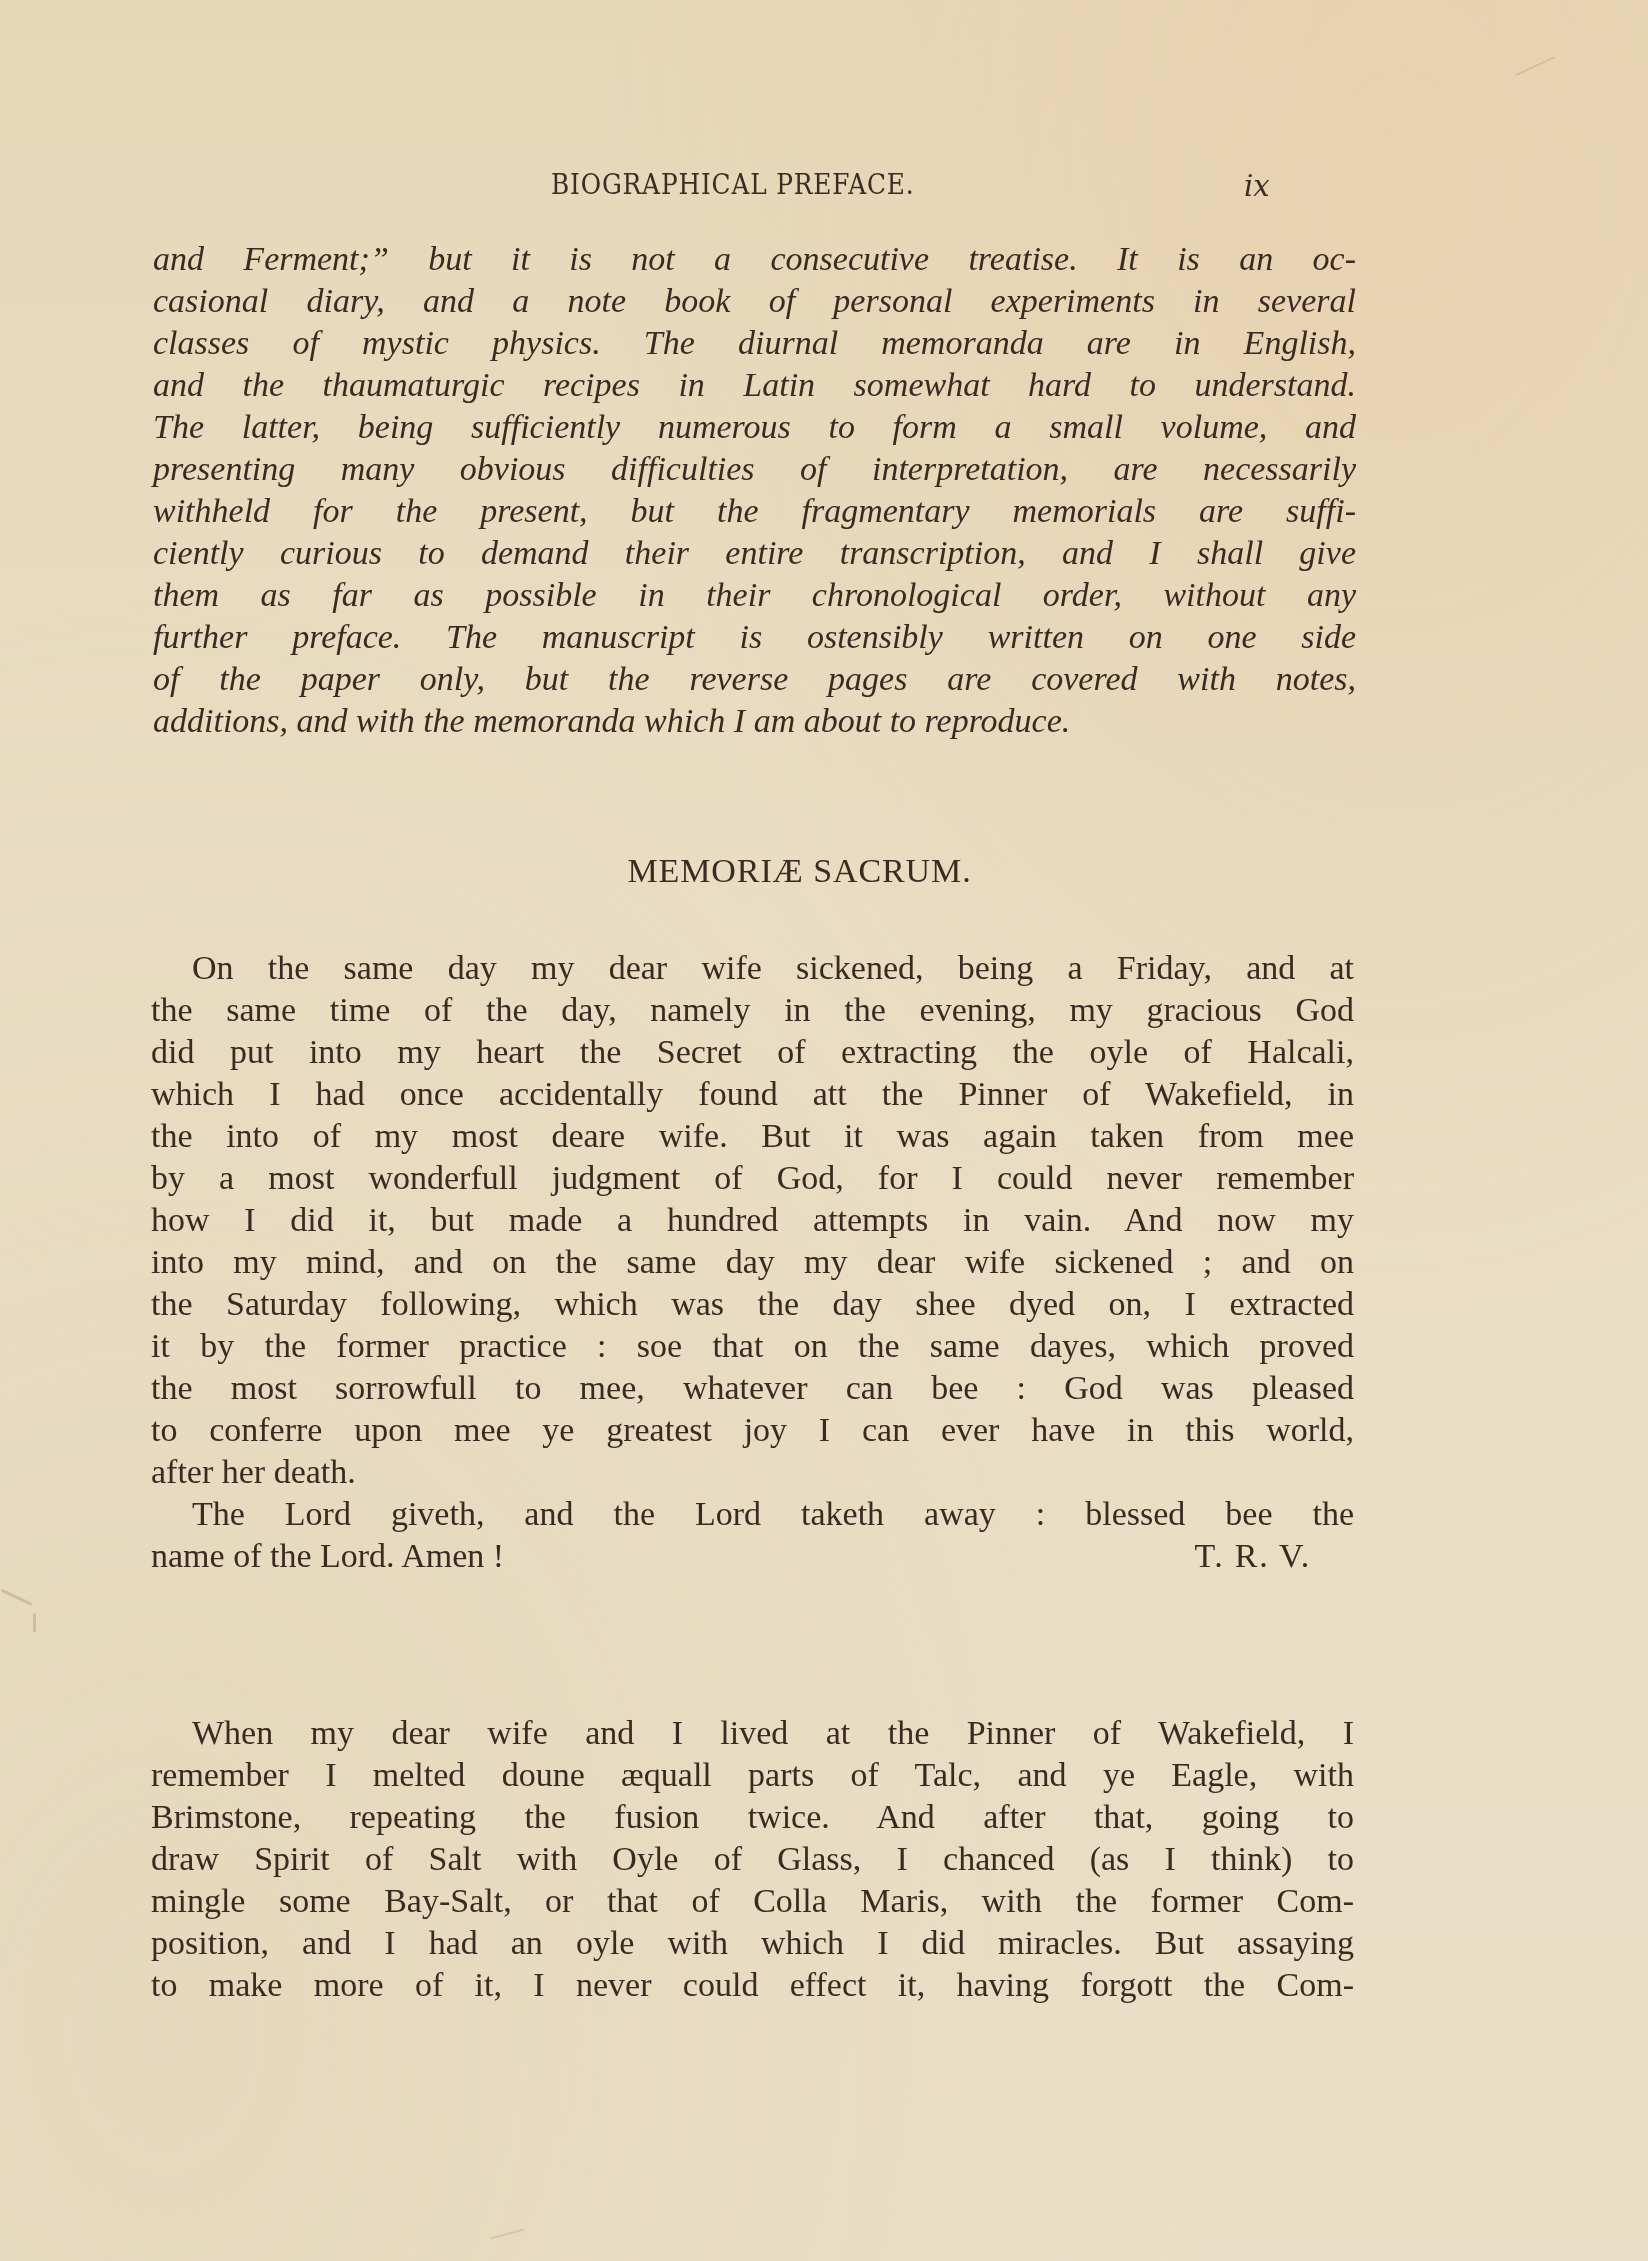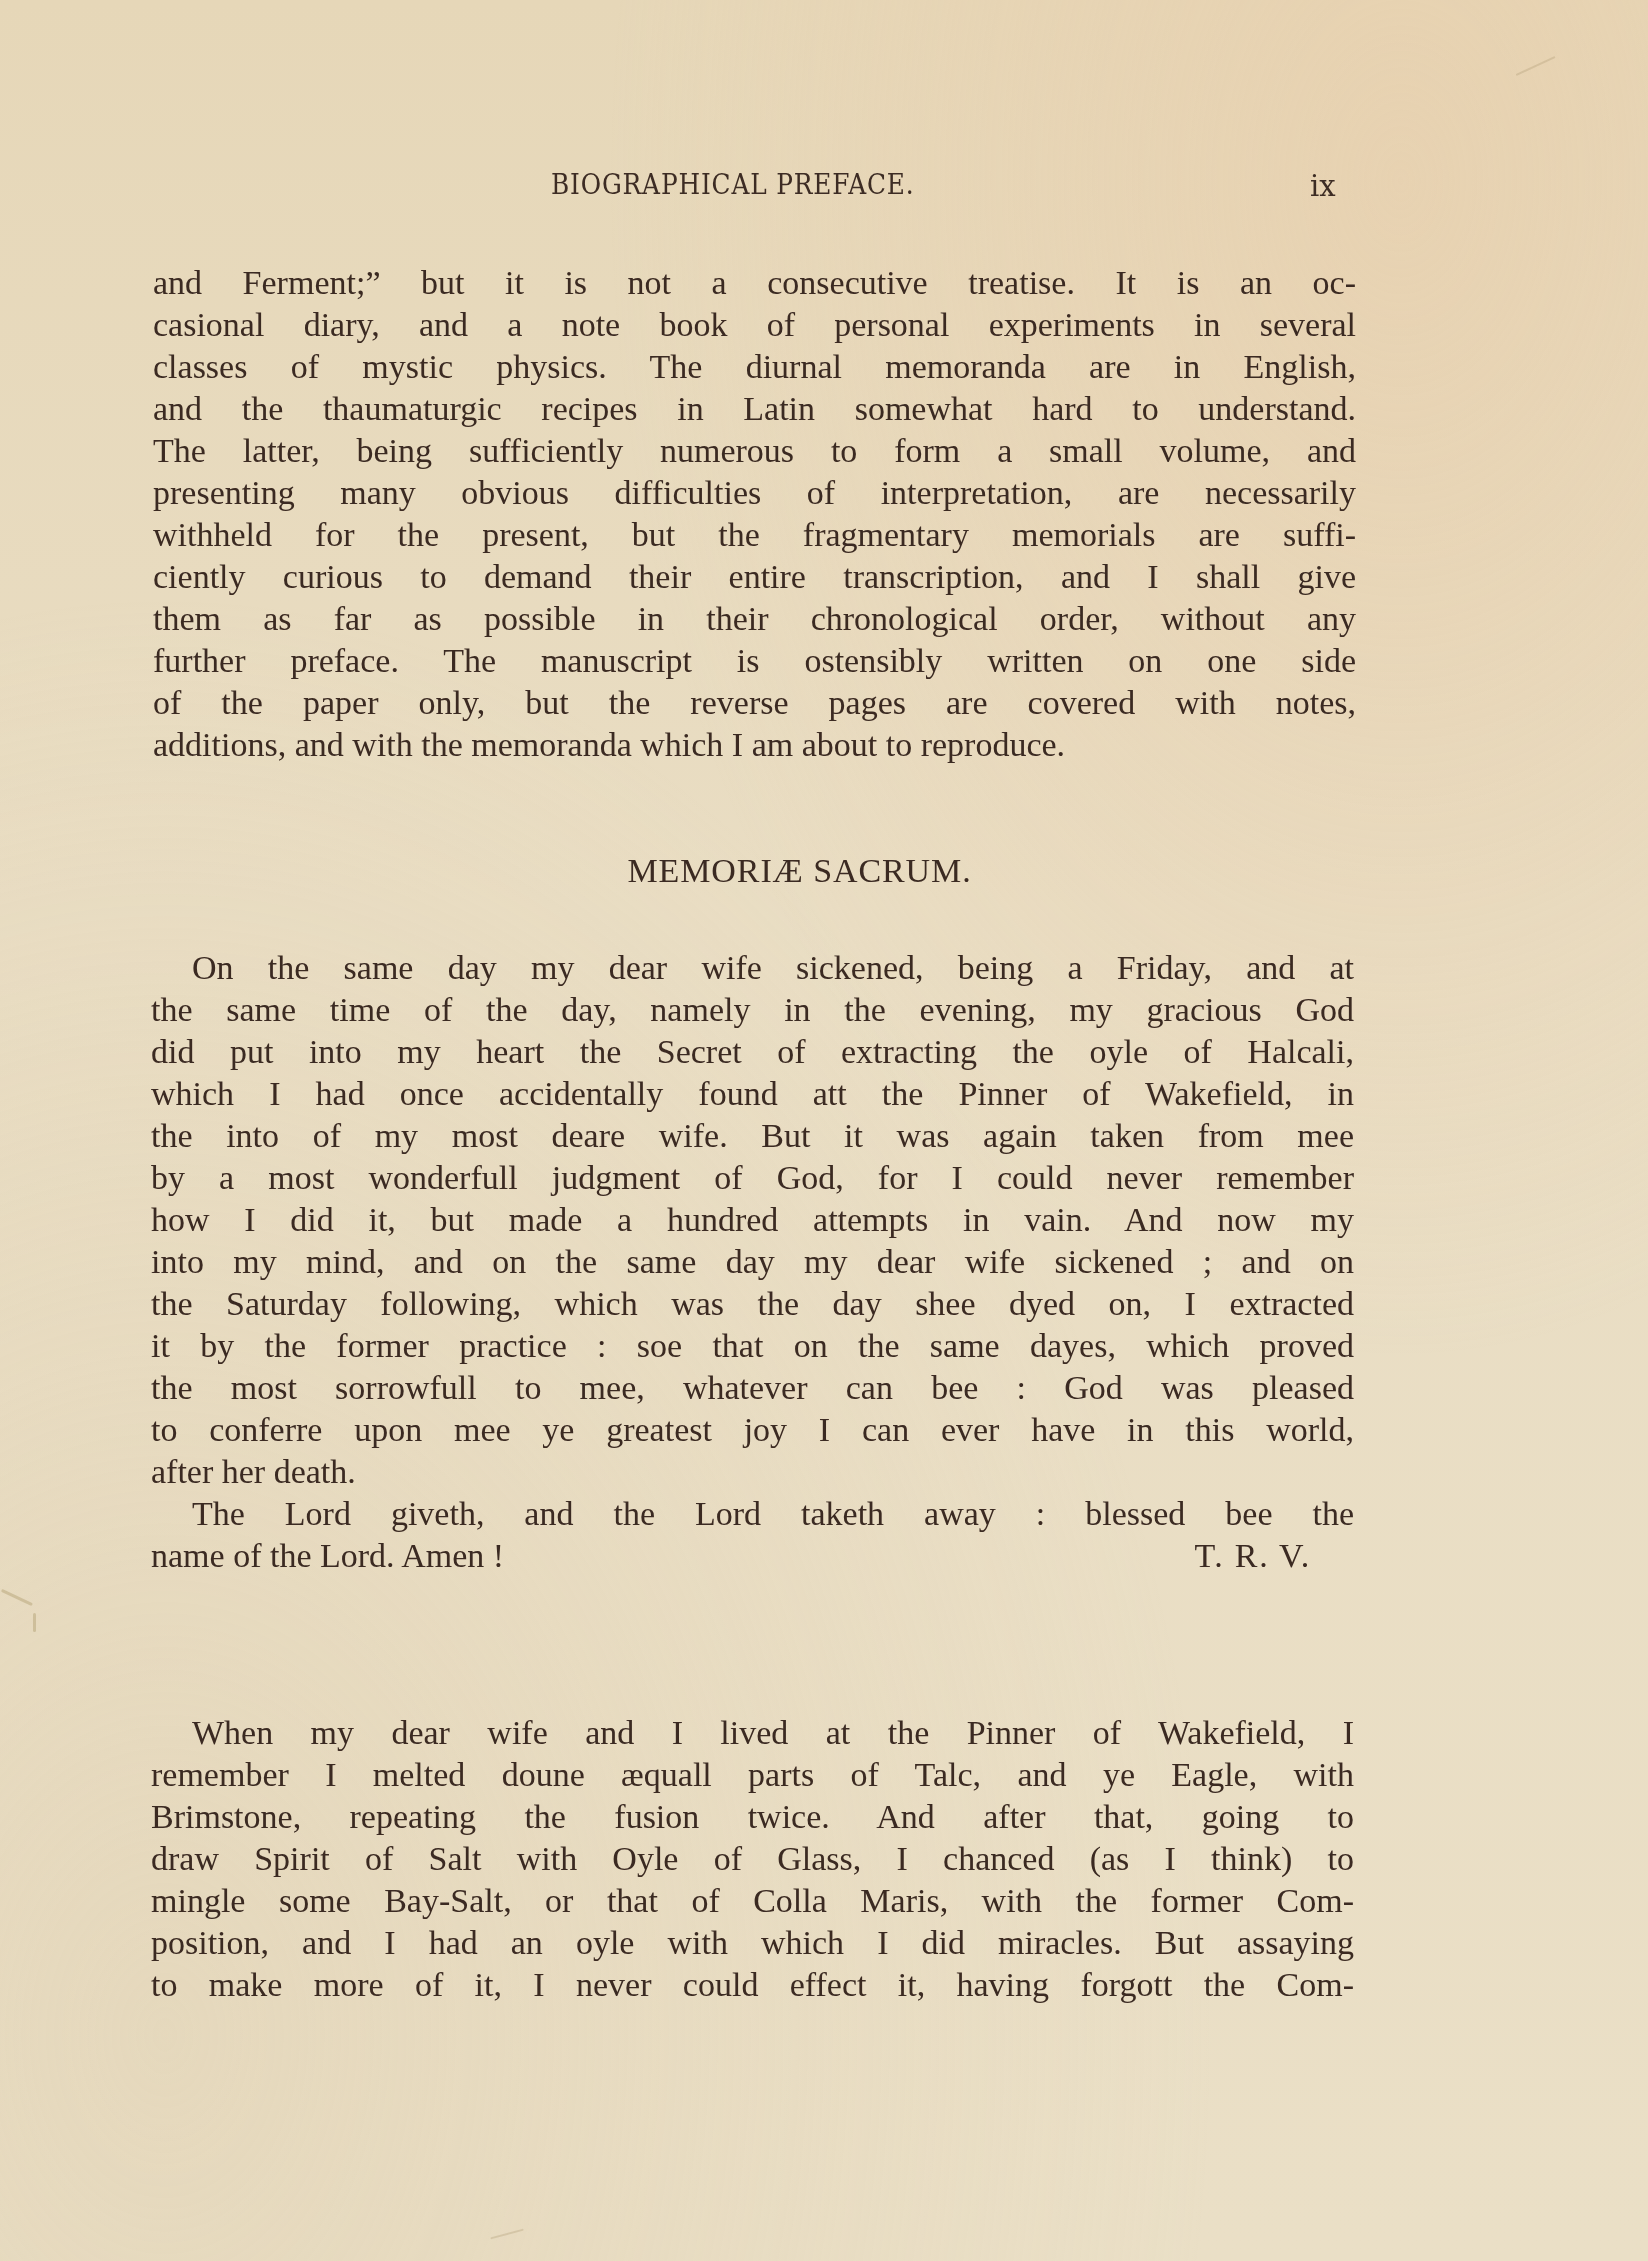--- a/index.html
+++ b/index.html
@@ -31,24 +31,25 @@
       font-size: 27px;
       letter-spacing: 0.9px;
       color: #3d2c24;
       font-family: "DejaVu Serif", serif;
       transform: scaleX(0.92);
       transform-origin: left center;
     }
     .page-number {
       position: absolute;
       top: 169px;
-      left: 1310px;
+      left: 1244px;
       font-size: 29px;
       color: #3d2c24;
       font-family: "DejaVu Serif", serif;
+      font-style: italic;
     }
     .block {
       position: absolute;
       left: 153px;
       width: 1203px;
     }
     .line {
       display: block;
       height: 42px;
       line-height: 42px;
@@ -97,21 +98,21 @@
     }
   </style>
 </head>
 <body>
 
 <div class="page">
 
   <div class="running-head">BIOGRAPHICAL PREFACE.</div>
   <div class="page-number">ix</div>
 
-  <div class="block" style="top: 262px;">
+  <div class="block" style="top: 238px; font-style: italic;">
     <span class="line">and Ferment;” but it is not a consecutive treatise.  It is an oc-</span>
     <span class="line">casional diary, and a note book of personal experiments in several</span>
     <span class="line">classes of mystic physics.  The diurnal memoranda are in English,</span>
     <span class="line">and the thaumaturgic recipes in Latin somewhat hard to understand.</span>
     <span class="line">The latter, being sufficiently numerous to form a small volume, and</span>
     <span class="line">presenting many obvious difficulties of interpretation, are necessarily</span>
     <span class="line">withheld for the present, but the fragmentary memorials are suffi-</span>
     <span class="line">ciently curious to demand their entire transcription, and I shall give</span>
     <span class="line">them as far as possible in their chronological order, without any</span>
     <span class="line">further preface.  The manuscript is ostensibly written on one side</span>

